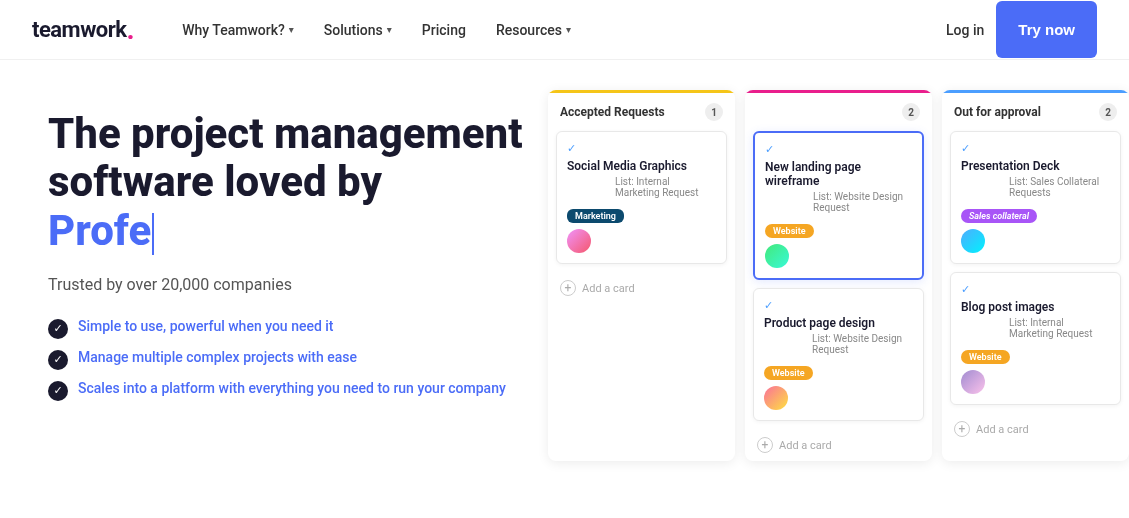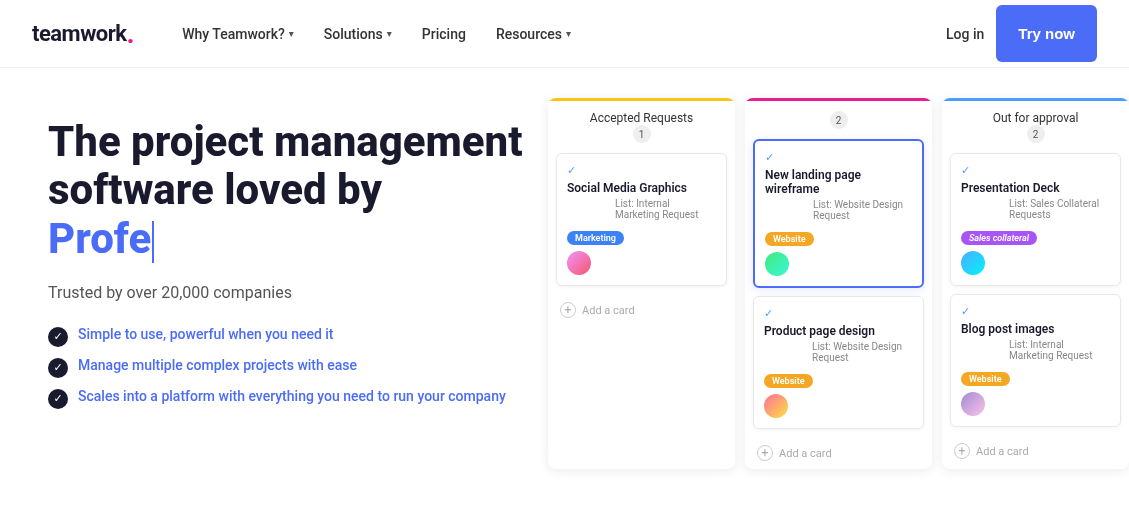--- a/index.html
+++ b/index.html
@@ -1,20 +1,20 @@
 <!DOCTYPE html>
 <html><head>
   <meta charset="utf-8">
   <style>
     * { margin: 0; padding: 0; box-sizing: border-box; }
     body { font-family: -apple-system, BlinkMacSystemFont, 'Segoe UI', Roboto, sans-serif; background: #fff; width: 1129px; height: 518px; overflow: hidden; }
 
     
     .navbar {
-      display: flex; align-items: center; padding: 0 32px; height: 68px;
+      display: flex; align-items: center; padding: 0 32px; height: 60px;
       border-bottom: 1px solid #f0f0f0; background: #fff;
     }
     .logo {
       display: flex; align-items: center; margin-right: 36px; cursor: pointer;
       font-size: 22px; font-weight: 700; color: #1a1a2e; letter-spacing: -0.5px;
     }
     .logo-dot { color: #e91e8c; font-size: 28px; line-height: 1; }
     .nav-items { display: flex; align-items: center; gap: 6px; flex: 1; }
     .nav-item {
       display: flex; align-items: center; gap: 4px; padding: 8px 12px;
@@ -66,24 +66,23 @@
       flex: 1; position: relative; margin-left: 20px; margin-top: -10px;
     }
     .kanban-board {
       display: flex; gap: 10px; position: absolute; left: 0; top: 0; right: -48px;
     }
     .kanban-col {
       flex: 1; background: #fff; border-radius: 8px; box-shadow: 0 2px 12px rgba(0,0,0,0.08);
       overflow: hidden; min-width: 0;
     }
     .kanban-col-header {
-      padding: 10px 12px; font-size: 12px; font-weight: 400; color: #333;
+      padding: 10px 12px; font-size: 12px; font-weight: 700; color: #333;
       display: flex; justify-content: space-between; align-items: center;
       border-top: 3px solid transparent;
-      flex-direction: column;
     }
     .col-yellow .kanban-col-header { border-top-color: #f5c518; }
     .col-pink .kanban-col-header { border-top-color: #e91e8c; }
     .col-blue .kanban-col-header { border-top-color: #4b9eff; }
     .col-count {
       background: #eee; border-radius: 50%; width: 18px; height: 18px;
       display: flex; align-items: center; justify-content: center; font-size: 10px; color: #555;
     }
     .kanban-cards { padding: 0 8px 8px 8px; display: flex; flex-direction: column; gap: 8px; }
     .kanban-card {
@@ -91,21 +90,21 @@
       box-shadow: 0 1px 4px rgba(0,0,0,0.05);
     }
     .kanban-card.active { border: 2px solid #4b6cf7; box-shadow: 0 2px 10px rgba(75,108,247,0.15); }
     .card-check { color: #4b9eff; font-size: 11px; margin-bottom: 4px; }
     .card-title { font-size: 12px; font-weight: 600; color: #1a1a2e; margin-bottom: 3px; }
     .card-list { font-size: 10px; color: #888; margin-bottom: 6px; margin-left: 48px; }
     .card-tag {
       display: inline-block; padding: 2px 8px; border-radius: 10px;
       font-size: 9px; font-weight: 600; color: #fff; margin-bottom: 6px;
     }
-    .tag-marketing { background: #3b82f6; }
+    .tag-marketing { background: #0c4a6e; border-radius: 6px; }
     .tag-website { background: #f5a623; }
     .tag-sales { background: #a855f7; font-style: italic; }
     .card-avatar {
       width: 24px; height: 24px; border-radius: 50%; display: inline-block;
       object-fit: cover; vertical-align: middle;
     }
     .avatar-female-1 { background: linear-gradient(135deg, #f093fb, #f5576c); }
     .avatar-female-2 { background: linear-gradient(135deg, #4facfe, #00f2fe); }
     .avatar-male-1 { background: linear-gradient(135deg, #43e97b, #38f9d7); }
     .avatar-male-2 { background: linear-gradient(135deg, #fa709a, #fee140); }

